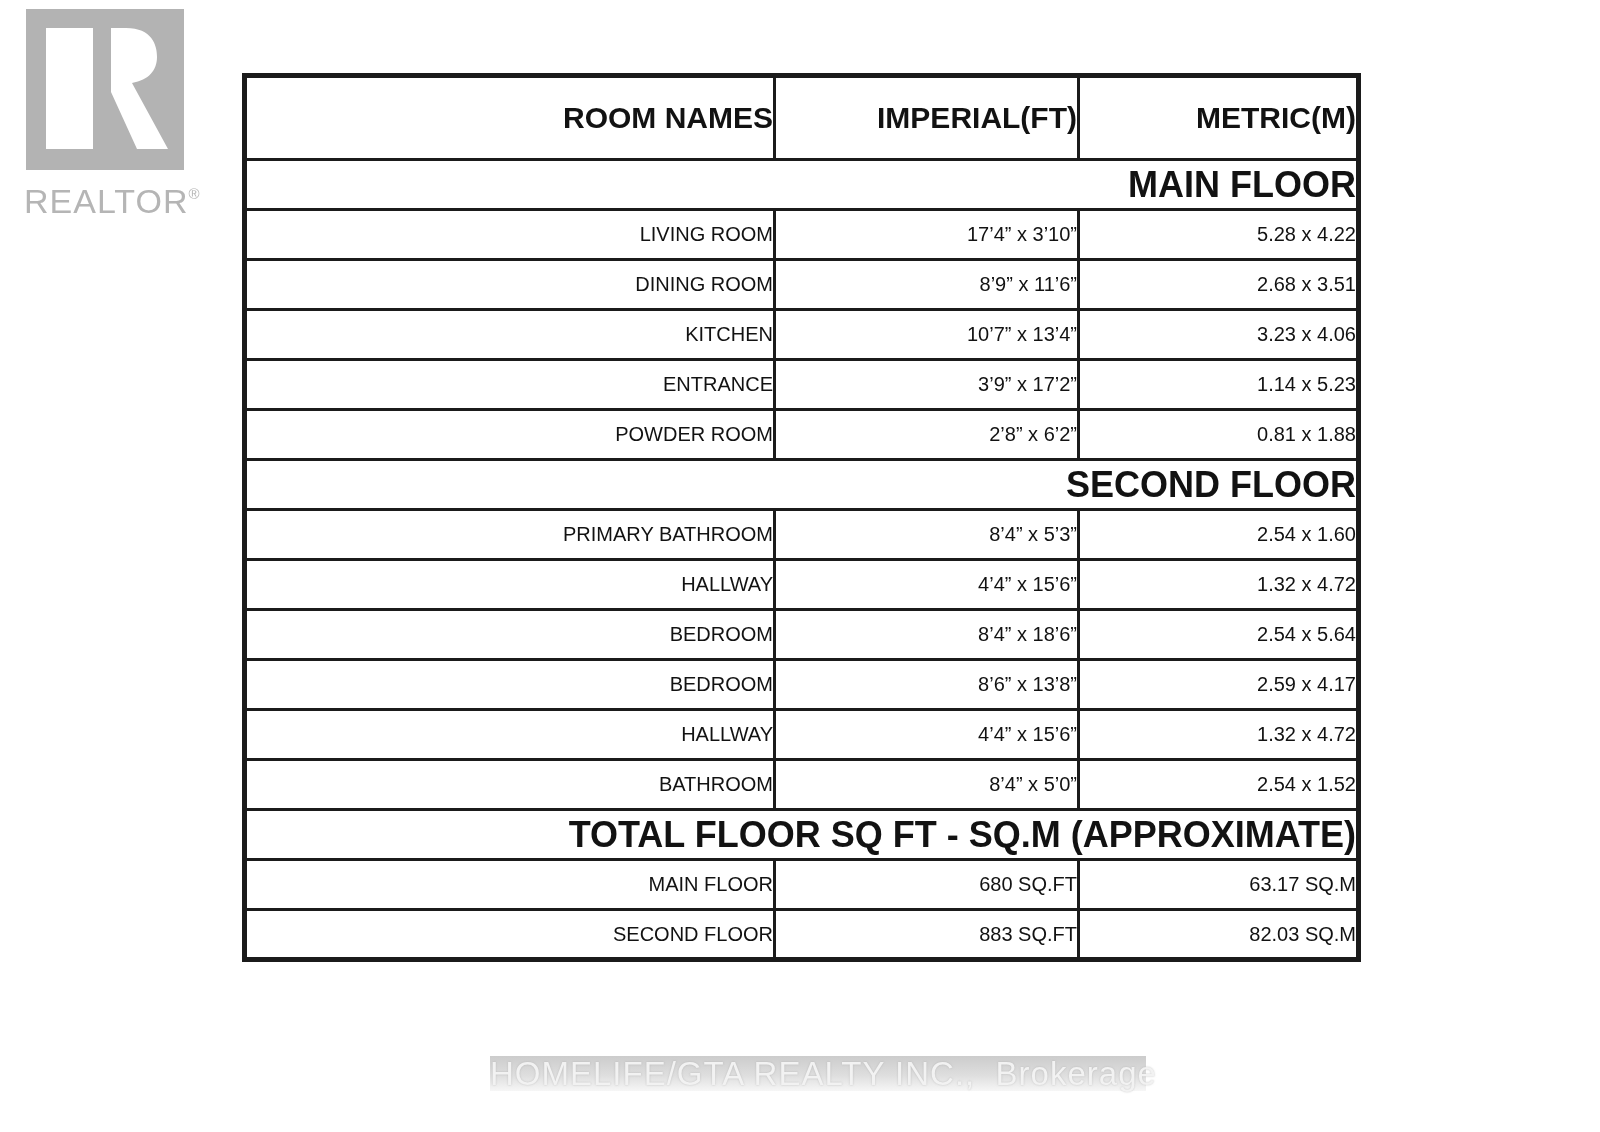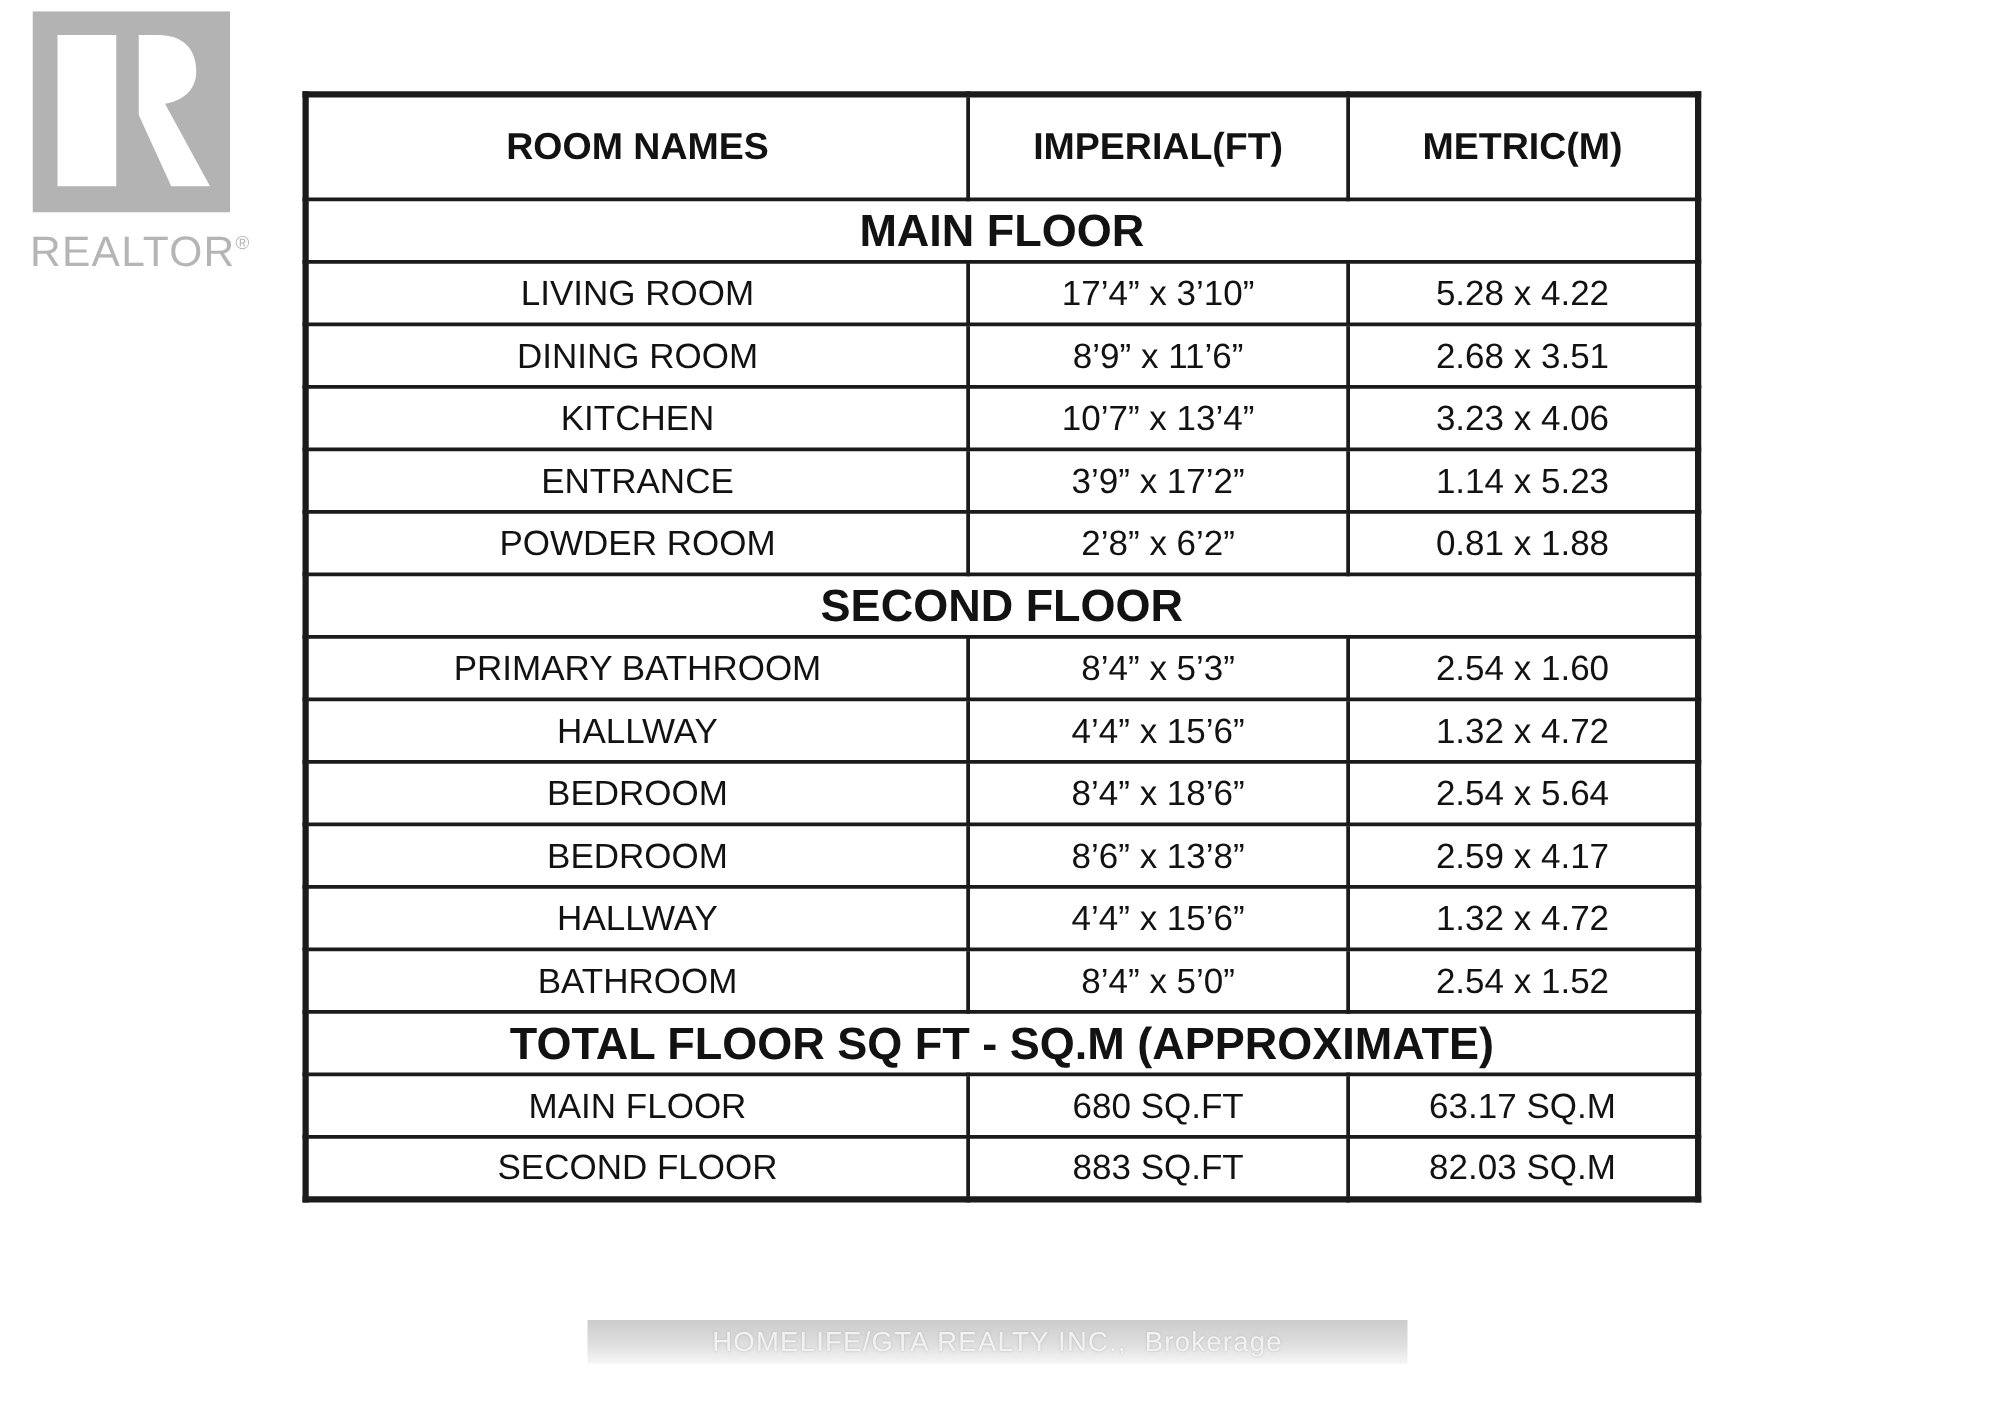--- a/index.html
+++ b/index.html
@@ -42,51 +42,51 @@
   .dims-table {
     position: absolute;
     left: 242px;
     top: 73px;
     width: 1114px;
     border-collapse: collapse;
     table-layout: fixed;
   }
   .dims-table td, .dims-table th {
     border: 3px solid #1b1b1b;
-    text-align: center;
+    text-align: right;
     vertical-align: middle;
     color: #121212;
     padding: 0;
     overflow: hidden;
   }
   .dims-table { border: 5px solid #1b1b1b; }
   tr.header-row { height: 84px; }
   tr.data-row, tr.section-row { height: 50px; }
   .th-cell {
     font-weight: bold;
     font-size: 30px;
   }
   .section-title {
     font-weight: bold;
     font-size: 36px;
     border-top-width: 4px;
     border-bottom-width: 4px;
   }
-  .cell { font-size: 28px; }
+  .cell { font-size: 20px; }
 
   
   .watermark {
     position: absolute;
-    left: 470px;
+    left: 490px;
     top: 1056px;
     width: 656px;
     height: 35px;
     line-height: 35px;
     text-align: center;
-    font-size: 22px;
+    font-size: 33px;
     letter-spacing: 1px;
     color: #f2f2f2;
     white-space: pre;
     background: linear-gradient(180deg, #cccccc 0%, #dedede 55%, #f6f6f6 100%);
     text-shadow: 0 0 2px rgba(160,160,160,0.6);
   }
 </style>
 </head>
 <body>
 

